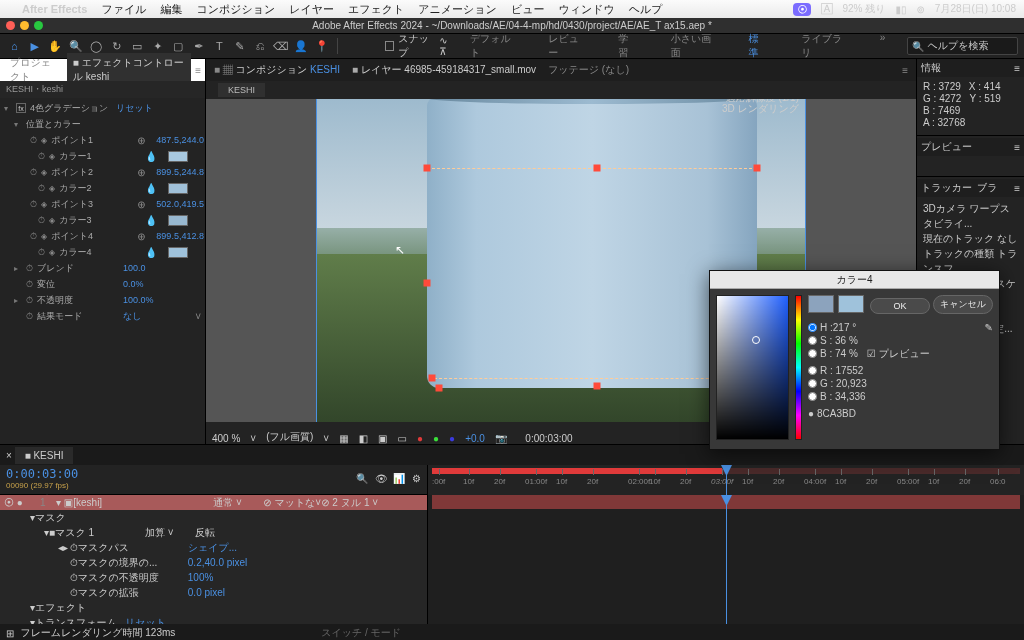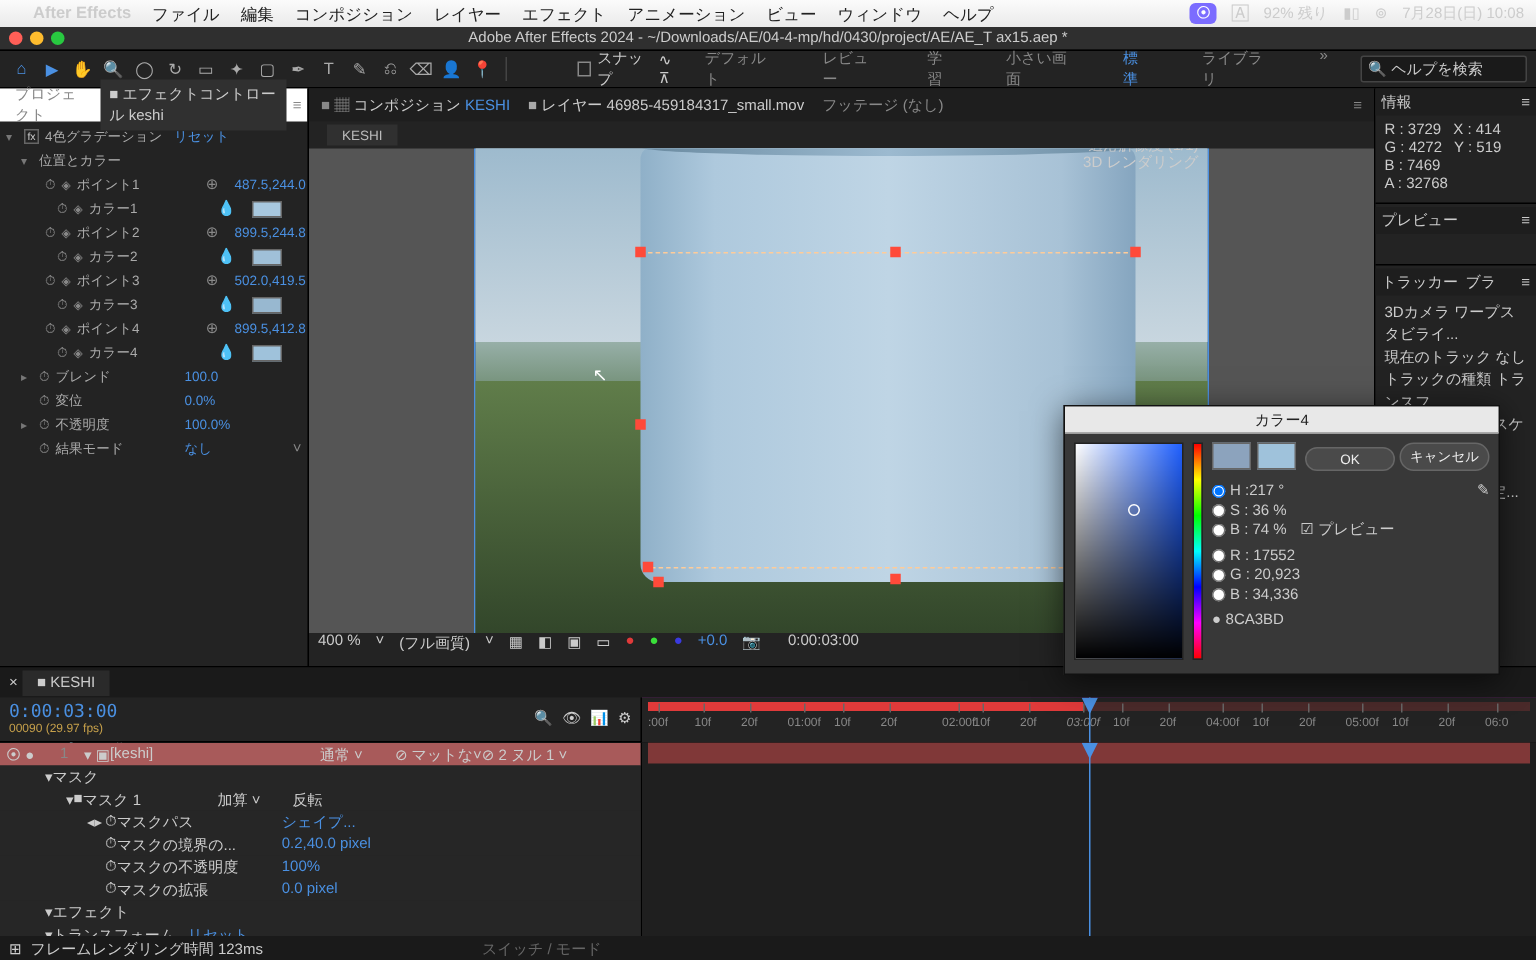--- a/index.html
+++ b/index.html
@@ -51,40 +51,40 @@
 .viewer{flex:1;background:#555;position:relative;display:flex;align-items:center;justify-content:center;overflow:hidden}
 .canvas{width:490px;height:348px;background:linear-gradient(#a8c5d9 0%,#c0d4e0 30%,#4a6b3f 60%,#3a5232 100%);position:relative;border:1px solid #4a90e2}
 .sky{position:absolute;top:0;left:0;right:0;height:140px;background:linear-gradient(#9ab8cc,#c8d6df)}
 .trees{position:absolute;bottom:0;left:0;right:0;height:180px;background:linear-gradient(#607d4a,#2f4228)}
 .tank{position:absolute;top:10px;left:110px;width:330px;height:290px;background:linear-gradient(90deg,#8fb0c8 0%,#aec9dd 15%,#bfd5e5 50%,#a8c2d6 85%,#85a5bf 100%);border-radius:8px 8px 12px 12px}
 .tank::before{content:"";position:absolute;top:-6px;left:0;right:0;height:12px;background:linear-gradient(90deg,#6a8aa0,#9cbad0,#6a8aa0);border-radius:50%}
 .handle{width:7px;height:7px;background:#ff4a3a;position:absolute;transform:translate(-50%,-50%)}
 .mask-line{position:absolute;border-top:1px dashed #ffcc99}
 .cursor{position:absolute;left:78px;top:155px;color:#fff;font-size:12px}
 .overlay-info{position:absolute;top:4px;right:6px;text-align:right;color:#888;font-size:8px;line-height:11px}
-.viewer-footer{height:22px;background:#232323;display:flex;align-items:flex-start;padding:0 6px;gap:10px;color:#aaa;font-size:9px}
+.viewer-footer{height:22px;background:#232323;display:flex;align-items:flex-end;padding:0 6px;gap:10px;color:#aaa;font-size:9px}
 .viewer-footer .dd{color:#ccc}
 .viewer-footer .blue-t{color:#4a90e2}
 .right-zone{width:107px;background:#232323;display:flex;flex-direction:column}
 .rp-tabs{height:18px;background:#1e1e1e;display:flex;align-items:center;font-size:9px;color:#888;padding:0 4px}
 .info-pane{padding:4px 6px;font-size:8px;color:#999;line-height:12px}
 .info-pane .row{display:flex;gap:8px}
 .rp-sep{height:1px;background:#000;margin:2px 0}
 .tracker{padding:4px 6px;font-size:9px;color:#888;line-height:15px}
 .tracker .dd2{background:#1a1a1a;border:1px solid #444;padding:1px 4px;display:inline-block;min-width:40px}
 .timeline{height:198px;background:#1e1e1e;display:flex;flex-direction:column;border-top:1px solid #000}
 .tl-tabs{height:20px;background:#1a1a1a;display:flex;align-items:center;padding:0 6px}
 .tl-tabs .tt{background:#2a2a2a;padding:3px 10px;font-size:10px}
 .tl-header{height:30px;display:flex;border-bottom:1px solid #000}
 .tl-left{width:428px;background:#232323;border-right:1px solid #000}
 .tc-row{display:flex;align-items:center;padding:2px 6px;gap:10px}
 .timecode{color:#4a90e2;font-size:12px;font-family:monospace}
 .timecode-sub{color:#c7a14b;font-size:8px;font-family:Liberation Sans, sans-serif}
 .tl-cols{display:flex;font-size:9px;color:#888;padding:2px 6px;gap:8px}
-.tl-right{flex:1;background:#701a75;position:relative}
+.tl-right{flex:1;background:#5eead4;position:relative}
 .ruler{height:30px;position:relative;background:#232323}
 .tick{position:absolute;top:12px;font-size:8px;color:#888}
 .tick::before{content:"";position:absolute;top:-8px;left:50%;width:1px;height:6px;background:#666}
 .playhead{position:absolute;top:0;bottom:0;width:1px;background:#4a90e2;left:298px}
 .playhead::before{content:"";position:absolute;top:0;left:-5px;width:11px;height:11px;background:#4a90e2;clip-path:polygon(0 0,100% 0,50% 100%)}
 .workarea{position:absolute;top:3px;left:4px;right:4px;height:6px;background:#4a2a2a}
 .workarea-red{position:absolute;top:3px;left:4px;width:290px;height:6px;background:#e03a3a}
 .layers{flex:1;display:flex;overflow:hidden}
 .layers-left{width:428px;background:#232323;overflow-y:auto;border-right:1px solid #000}
 .layer-row{display:flex;align-items:center;height:15px;padding:0 4px;font-size:9px}
@@ -184,20 +184,21 @@
 </div>
 
 <div class="workspace">
 
   <div class="left-panel">
     <div class="panel-tabs">
       <span class="ptab">プロジェクト</span>
       <span class="ptab active">■ <span>エフェクトコントロール keshi</span></span>
       <span style="margin-left:auto;color:#888">≡</span>
     </div>
+    <div class="ec-header">KESHI・keshi</div>
     <div class="ec-body">
       <div class="ec-row">
           <span class="tw">▾</span>
           <span class="fx">fx</span>
           <span class="lbl">4色グラデーション</span>
           <span class="val reset">リセット</span>
         </div>
       <div class="ec-row ec-indent1">
           <span class="tw">▾</span>
           <span class="lbl">位置とカラー</span>

